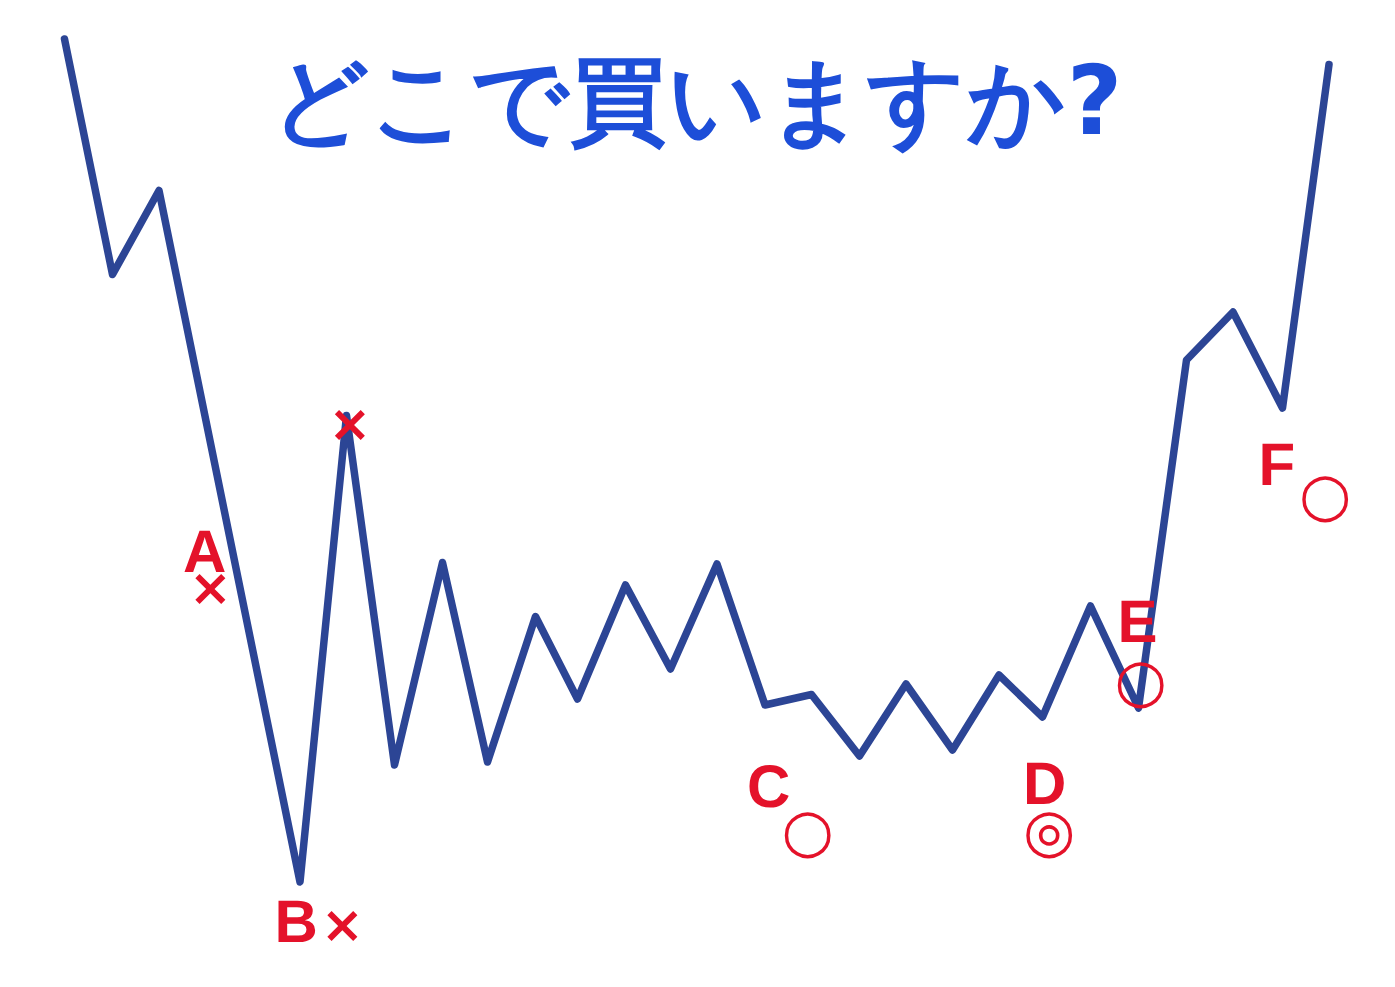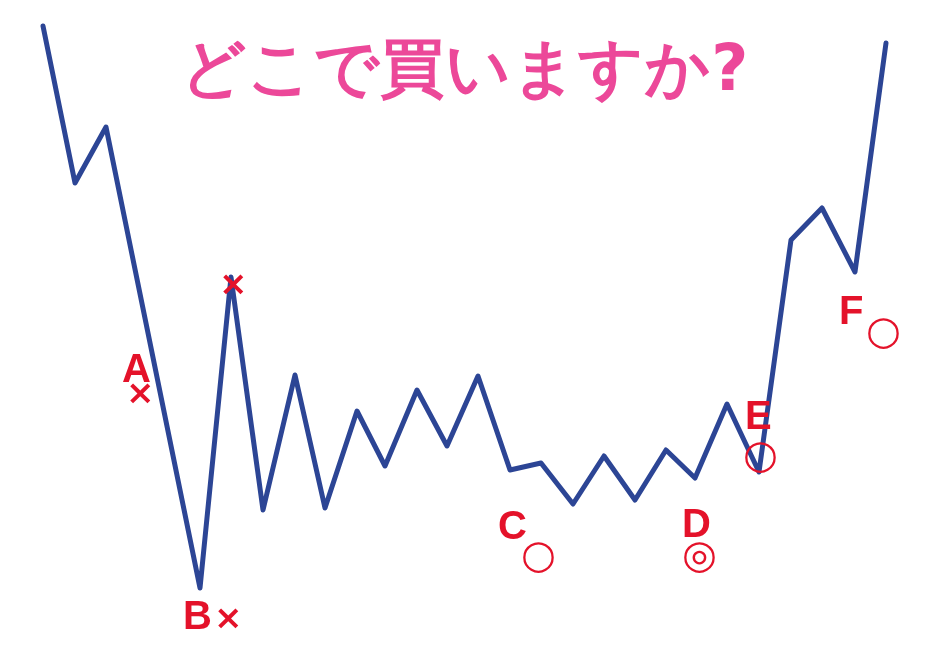--- a/index.html
+++ b/index.html
@@ -27,21 +27,21 @@
   .chart-title {
     position: absolute;
     left: 0;
     top: 36px;
     width: 930px;
     text-align: center;
     font-family: "DejaVu Sans", "Liberation Sans", sans-serif;
     font-weight: bold;
     font-size: 64px;
     letter-spacing: 1px;
-    color: #ec4899;
+    color: #1d4ed8;
     line-height: 1;
     white-space: nowrap;
     user-select: none;
   }
   .marker {
     position: absolute;
     color: #e4122a;
     font-family: "Liberation Sans", sans-serif;
     font-weight: bold;
     line-height: 1;

